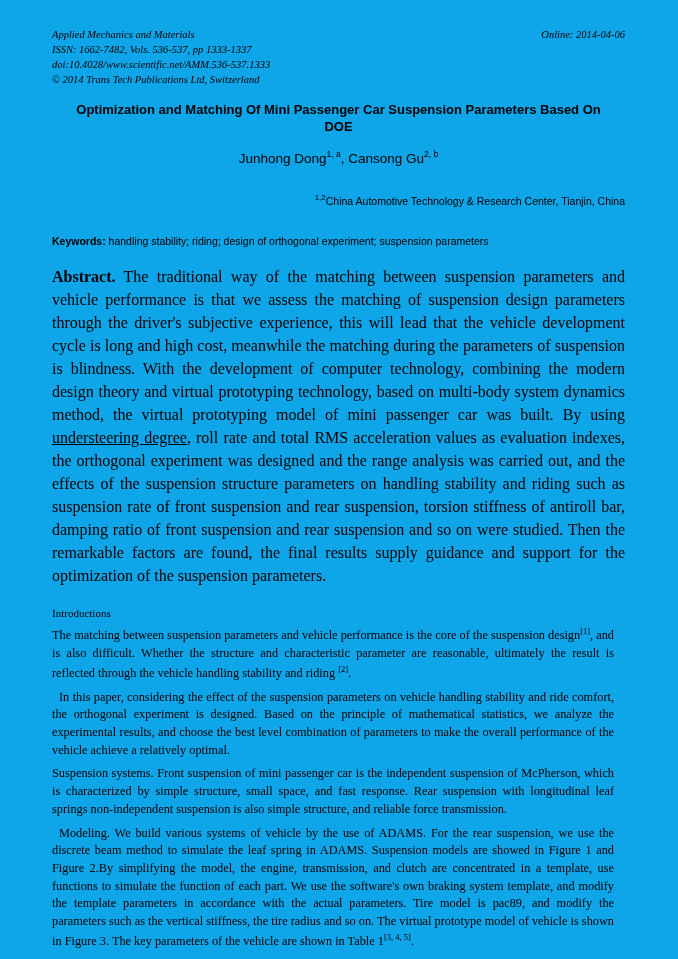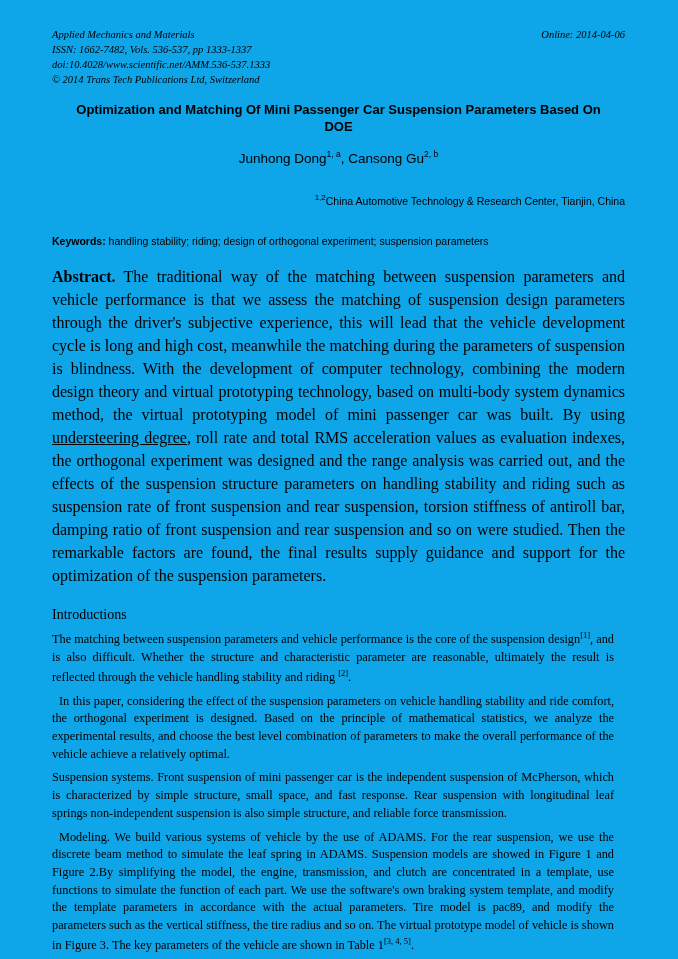--- a/index.html
+++ b/index.html
@@ -72,21 +72,21 @@
     margin-top: 18px;
     font-size: 16px;
     line-height: 1.44;
     text-align: justify;
   }
   .abstract .abs-label { font-weight: bold; }
   .ul-link { text-decoration: underline; }
 
   .sec-head {
     margin-top: 20px;
-    font-size: 14px;
+    font-size: 11px;
   }
   .sec-head.plain { font-weight: normal; }
   .sec-head.bold { font-weight: bold; }
 
   p.body {
     margin: 6px 11px 0 0;
     font-size: 12.3px;
     line-height: 1.44;
     text-align: justify;
   }

